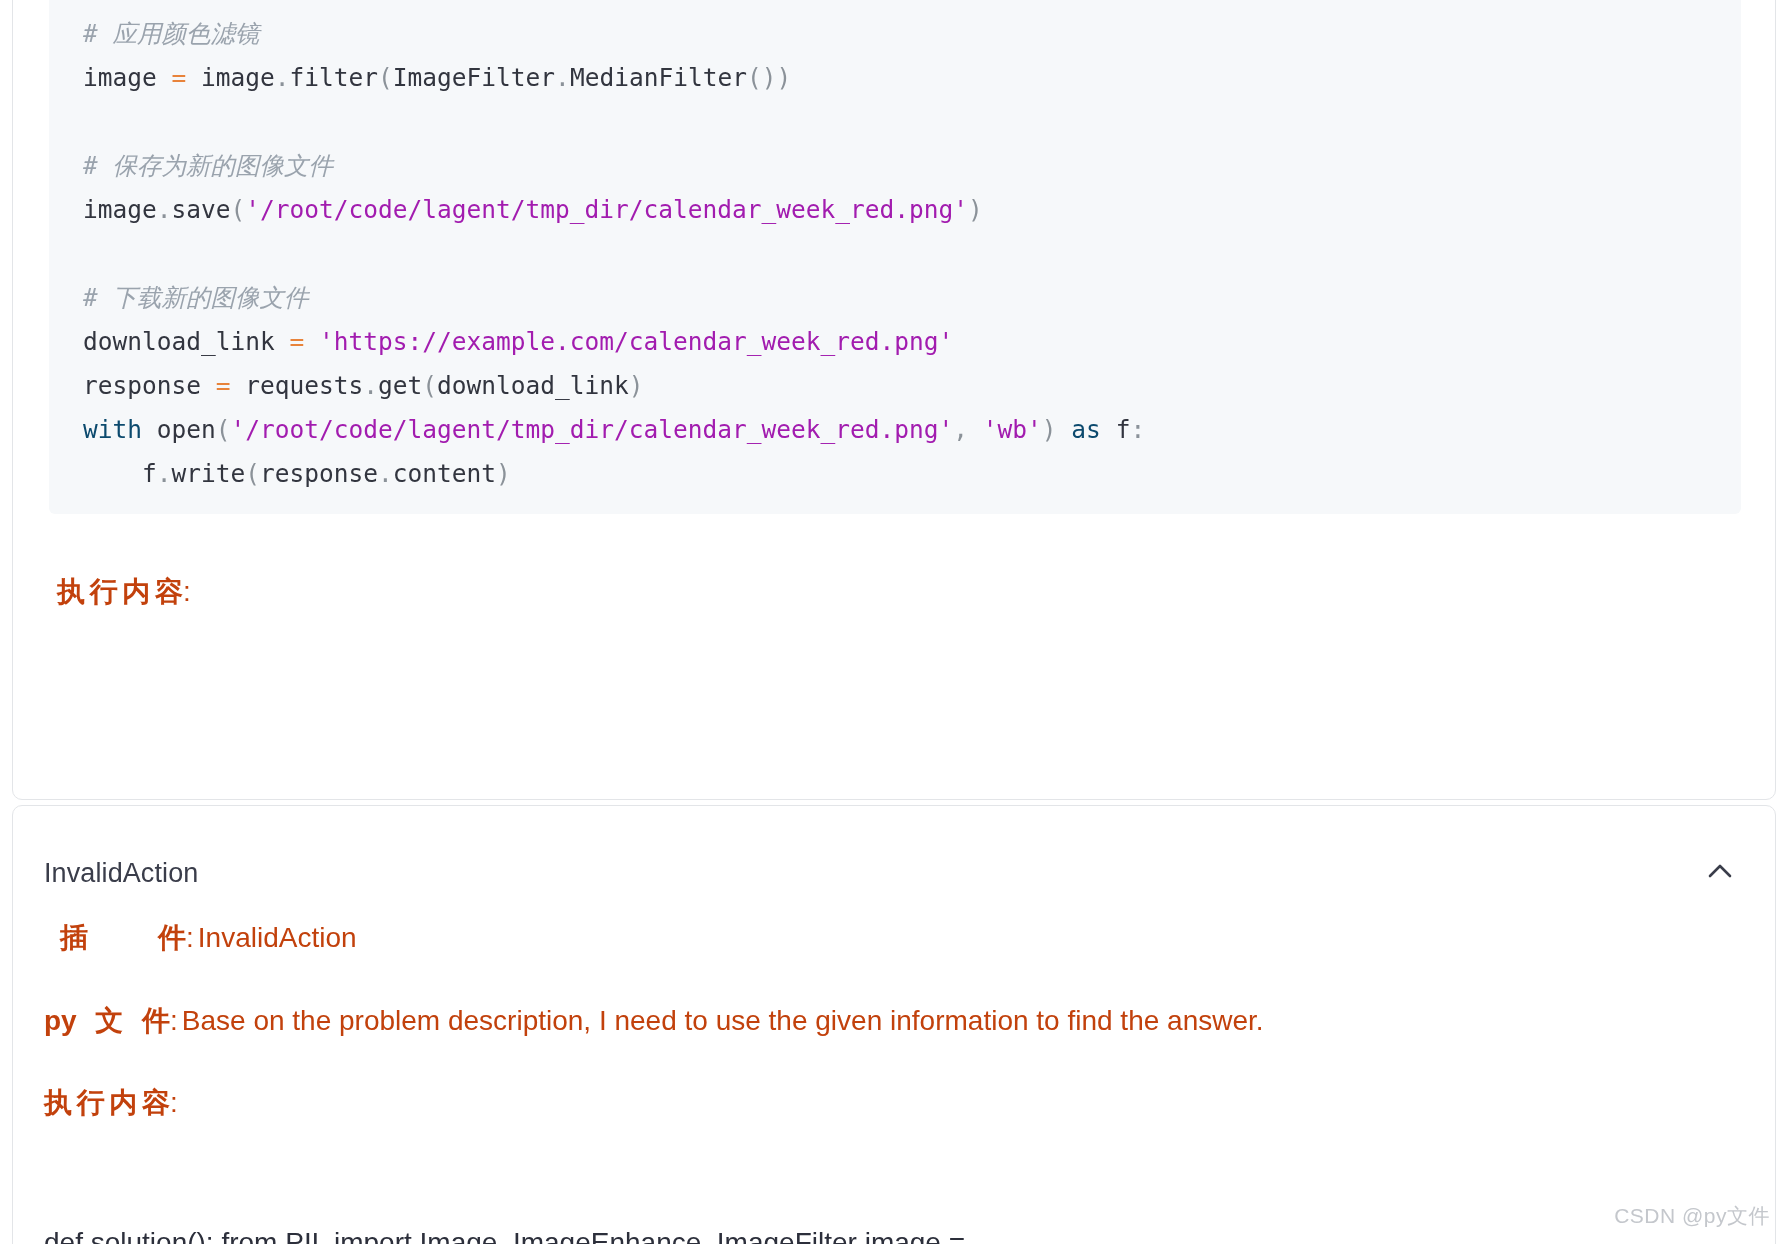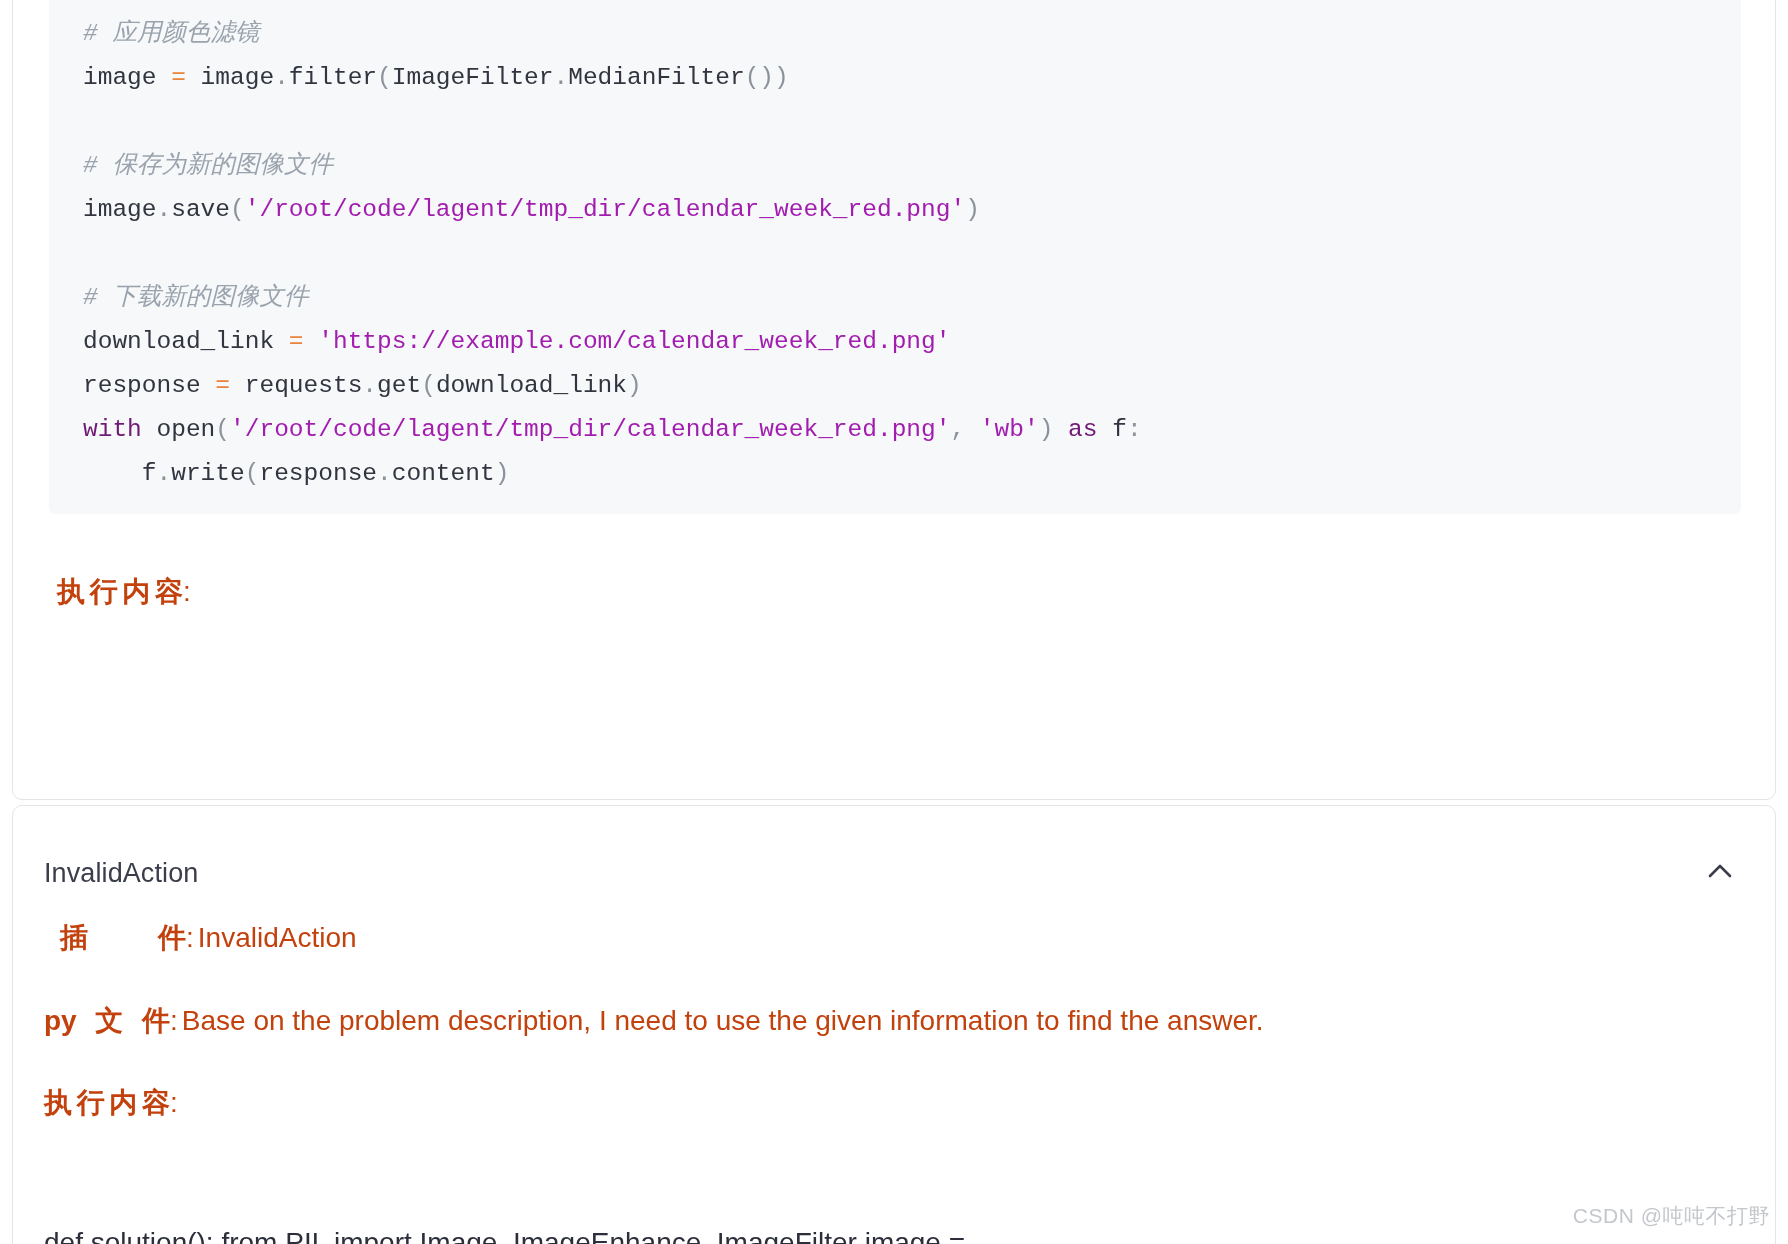--- a/index.html
+++ b/index.html
@@ -57,23 +57,23 @@
     background: #f6f8fa;
     border-radius: 6px;
     box-sizing: border-box;
     padding: 26px 34px 30px 34px;
     font-family: "DejaVu Sans Mono", "Liberation Mono", monospace;
     font-size: 24.5px;
     line-height: 44px;
     white-space: pre;
     overflow: hidden;
   }
-  .code-line { white-space: pre; font-family: Liberation Mono, monospace; }
+  .code-line { white-space: pre; }
   .cmt  { color: #9aa3ad; font-style: italic; }
-  .kw   { color: #701a75; }
+  .kw   { color: #0c4a6e; }
   .str  { color: #a21caf; }
   .op   { color: #e8833a; }
   .punc { color: #8b9299; }
   .pln  { color: #32353f; }
 
   
   .para {
     position: absolute;
     left: 44px;
     font-size: 28px;
@@ -188,15 +188,15 @@
   <div class="row" id="row-thought">
     <span class="cn-label w4">py文件</span><span>:</span><span class="val">Base on the problem description, I need to use the given information to find the answer.</span>
   </div>
 
   <div class="row" id="label-exec2">
     <span class="cn-label w4">执行内容</span><span>:</span>
   </div>
 
   <div class="exec-body" id="exec-body-2">def solution(): from PIL import Image, ImageEnhance, ImageFilter image = Image.open('/root/code/lagent/tmp_dir/calendar_week.png') enhancer = ImageEnhance.Color(image) image =</div>
 
-  <div id="watermark">CSDN @吨吨不打野</div>
+  <div id="watermark">CSDN @py文件</div>
 
 </div>
 
 </body></html>

